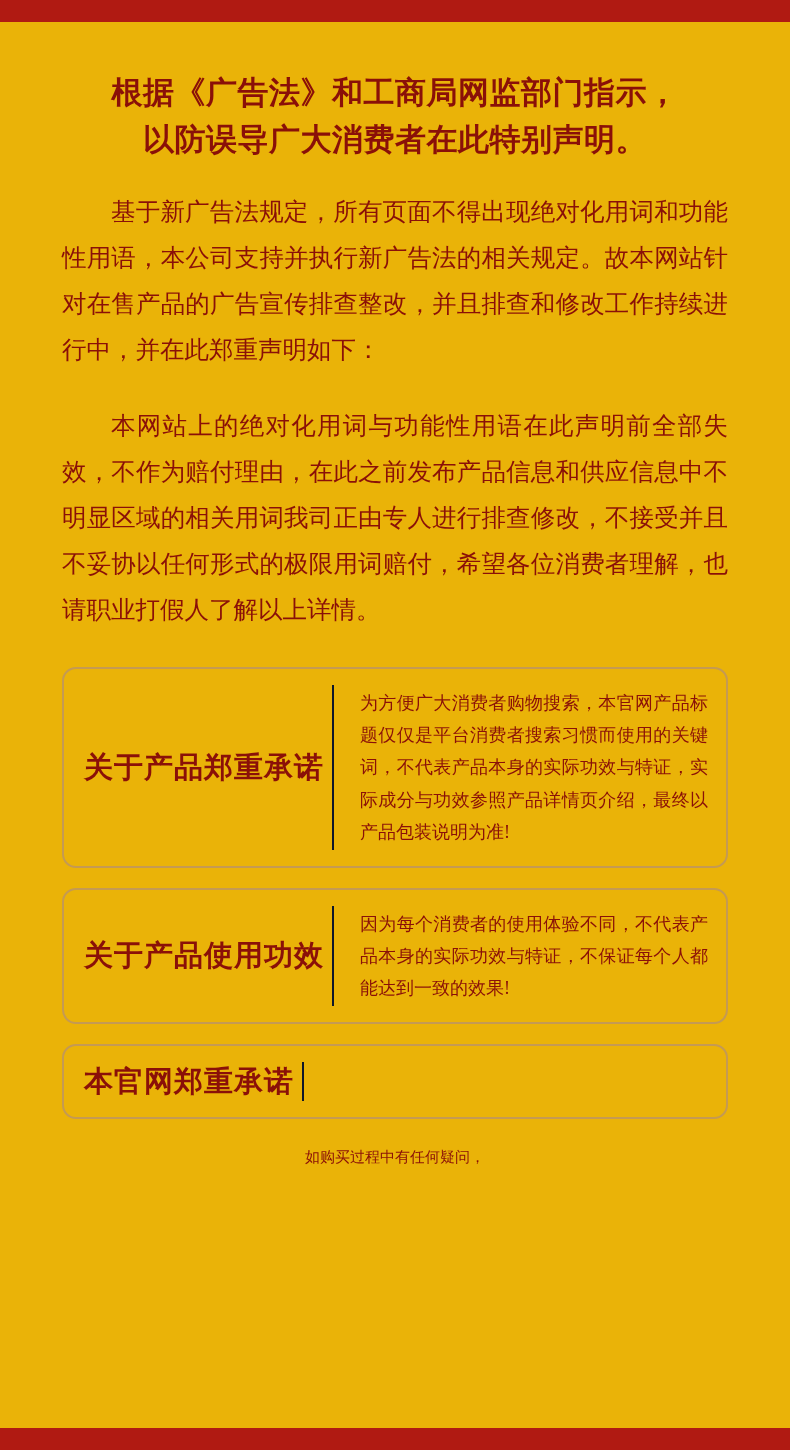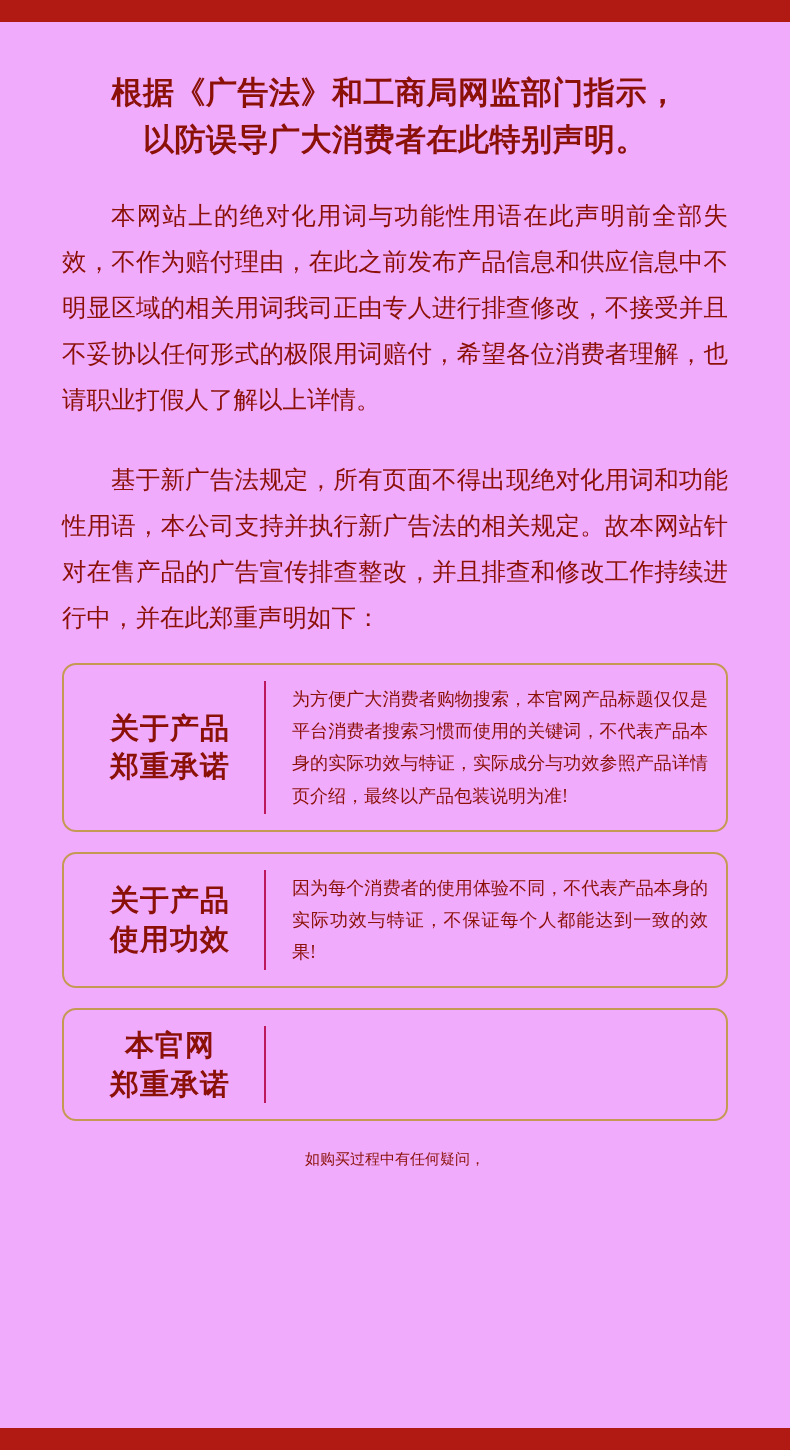--- a/index.html
+++ b/index.html
@@ -11,21 +11,21 @@
     height: 1450px;
     background: #f0dcb4;
     font-family: "Liberation Serif", "DejaVu Serif", serif;
     color: #8a1a10;
     overflow: hidden;
   }
   .page {
     position: relative;
     width: 790px;
     height: 1450px;
-    background: #f0abfc;
+    background: #eab308;
     box-sizing: border-box;
   }
   .top-bar {
     position: absolute;
     top: 0;
     left: 0;
     width: 790px;
     height: 22px;
     background: #b01a12;
   }
@@ -80,24 +80,24 @@
     display: flex;
     align-items: stretch;
     margin-bottom: 20px;
     background: transparent;
     box-sizing: border-box;
     padding: 16px 12px;
   }
   .card-title {
     flex: 0 0 172px;
     display: flex;
-    flex-direction: column;
+    flex-direction: row;
     justify-content: center;
     align-items: center;
-    border-right: 2px solid #be185d;
+    border-right: 2px solid #0f172a;
     padding: 0 8px;
     font-size: 29px;
     font-weight: bold;
     line-height: 1.34;
     color: #8a1008;
     letter-spacing: 1px;
     white-space: nowrap;
   }
   .card-title span { display: block; text-align: center; }
   .card-body {
@@ -124,23 +124,23 @@
 
   <div class="top-bar"></div>
 
   <div class="content">
 
     <h1 class="headline">
       <span class="l1">根据《广告法》和工商局网监部门指示，</span>
       <span class="l2">以防误导广大消费者在此特别声明。</span>
     </h1>
 
+    <p class="para first">基于新广告法规定，所有页面不得出现绝对化用词和功能性用语，本公司支持并执行新广告法的相关规定。故本网站针对在售产品的广告宣传排查整改，并且排查和修改工作持续进行中，并在此郑重声明如下：</p>
+
     <p class="para second">本网站上的绝对化用词与功能性用语在此声明前全部失效，不作为赔付理由，在此之前发布产品信息和供应信息中不明显区域的相关用词我司正由专人进行排查修改，不接受并且不妥协以任何形式的极限用词赔付，希望各位消费者理解，也请职业打假人了解以上详情。</p>
-
-    <p class="para first">基于新广告法规定，所有页面不得出现绝对化用词和功能性用语，本公司支持并执行新广告法的相关规定。故本网站针对在售产品的广告宣传排查整改，并且排查和修改工作持续进行中，并在此郑重声明如下：</p>
 
     <div class="cards">
 
       <div class="card">
         <div class="card-title">
           <span>关于产品</span>
           <span>郑重承诺</span>
         </div>
         <div class="card-body">为方便广大消费者购物搜索，本官网产品标题仅仅是平台消费者搜索习惯而使用的关键词，不代表产品本身的实际功效与特证，实际成分与功效参照产品详情页介绍，最终以产品包装说明为准!</div>
       </div>

